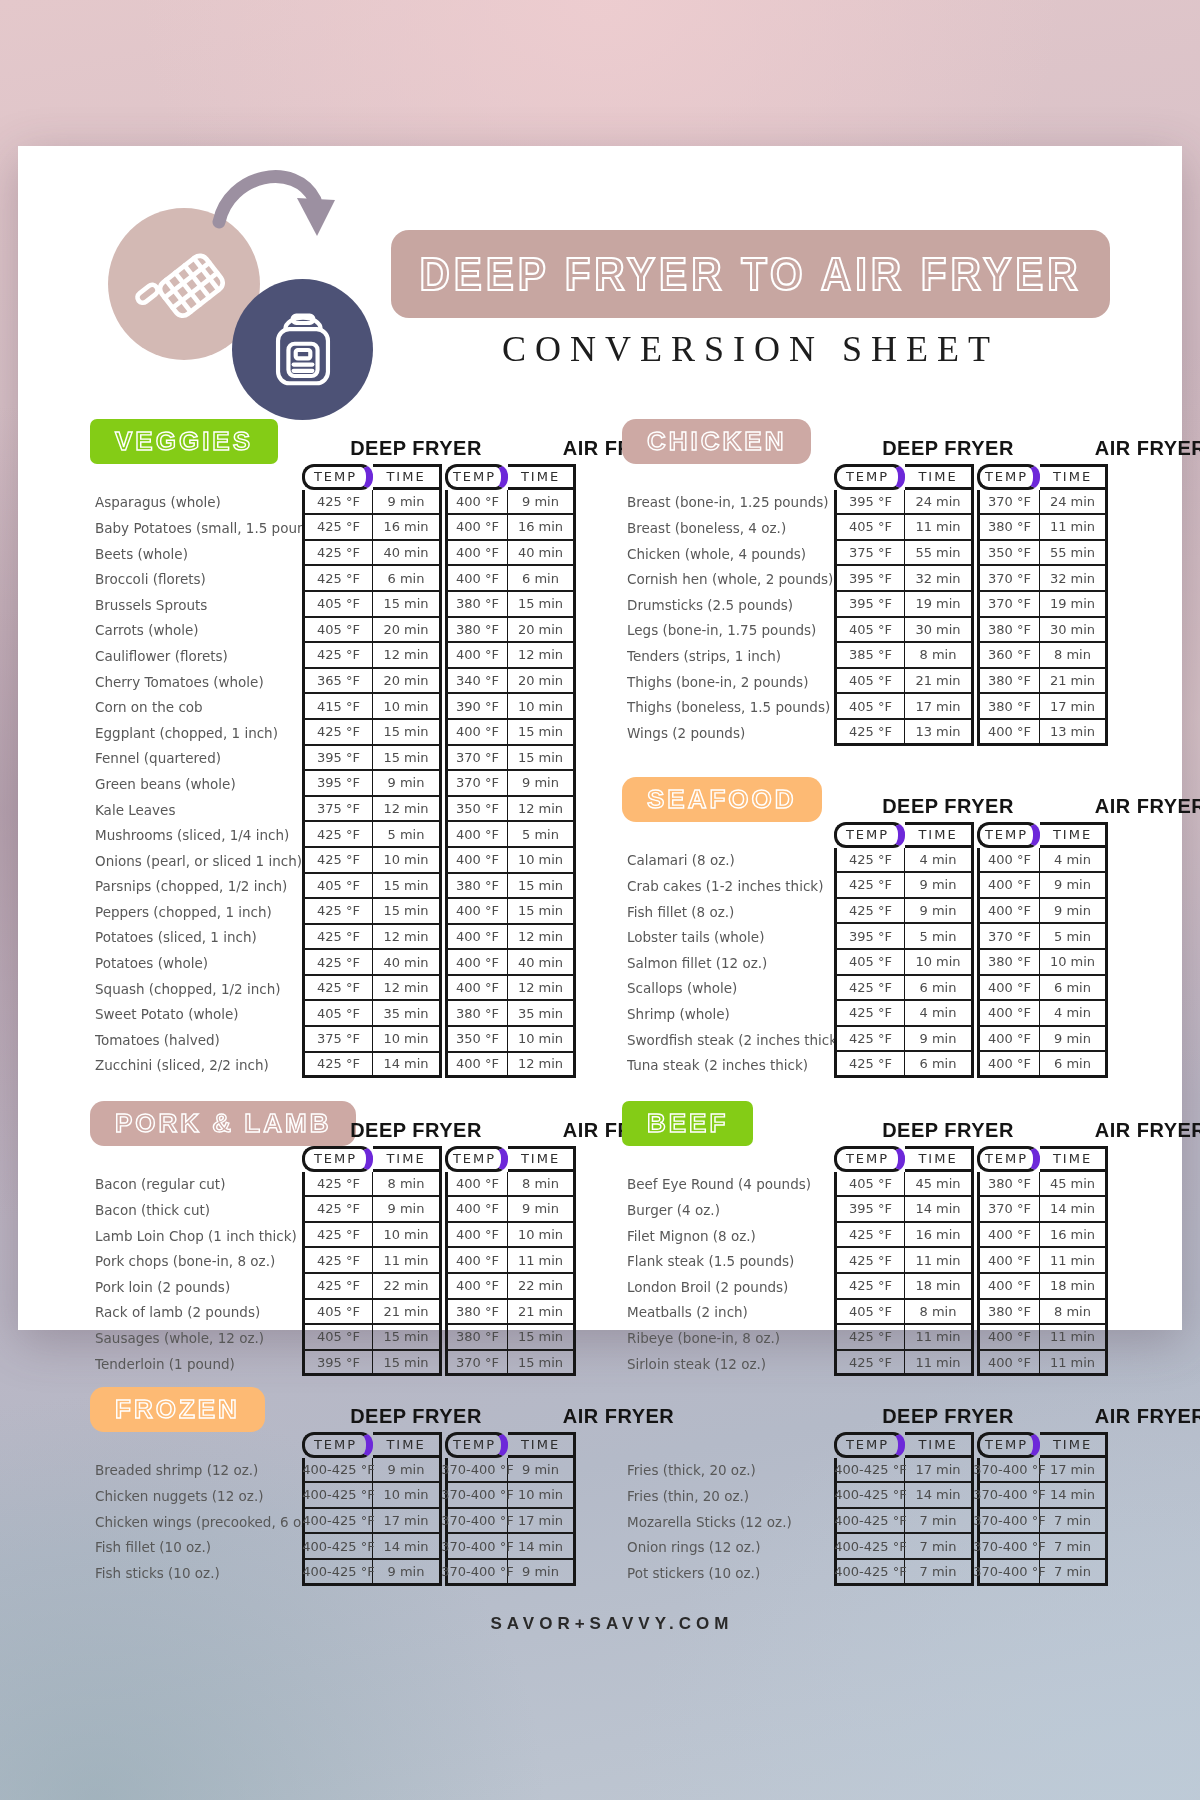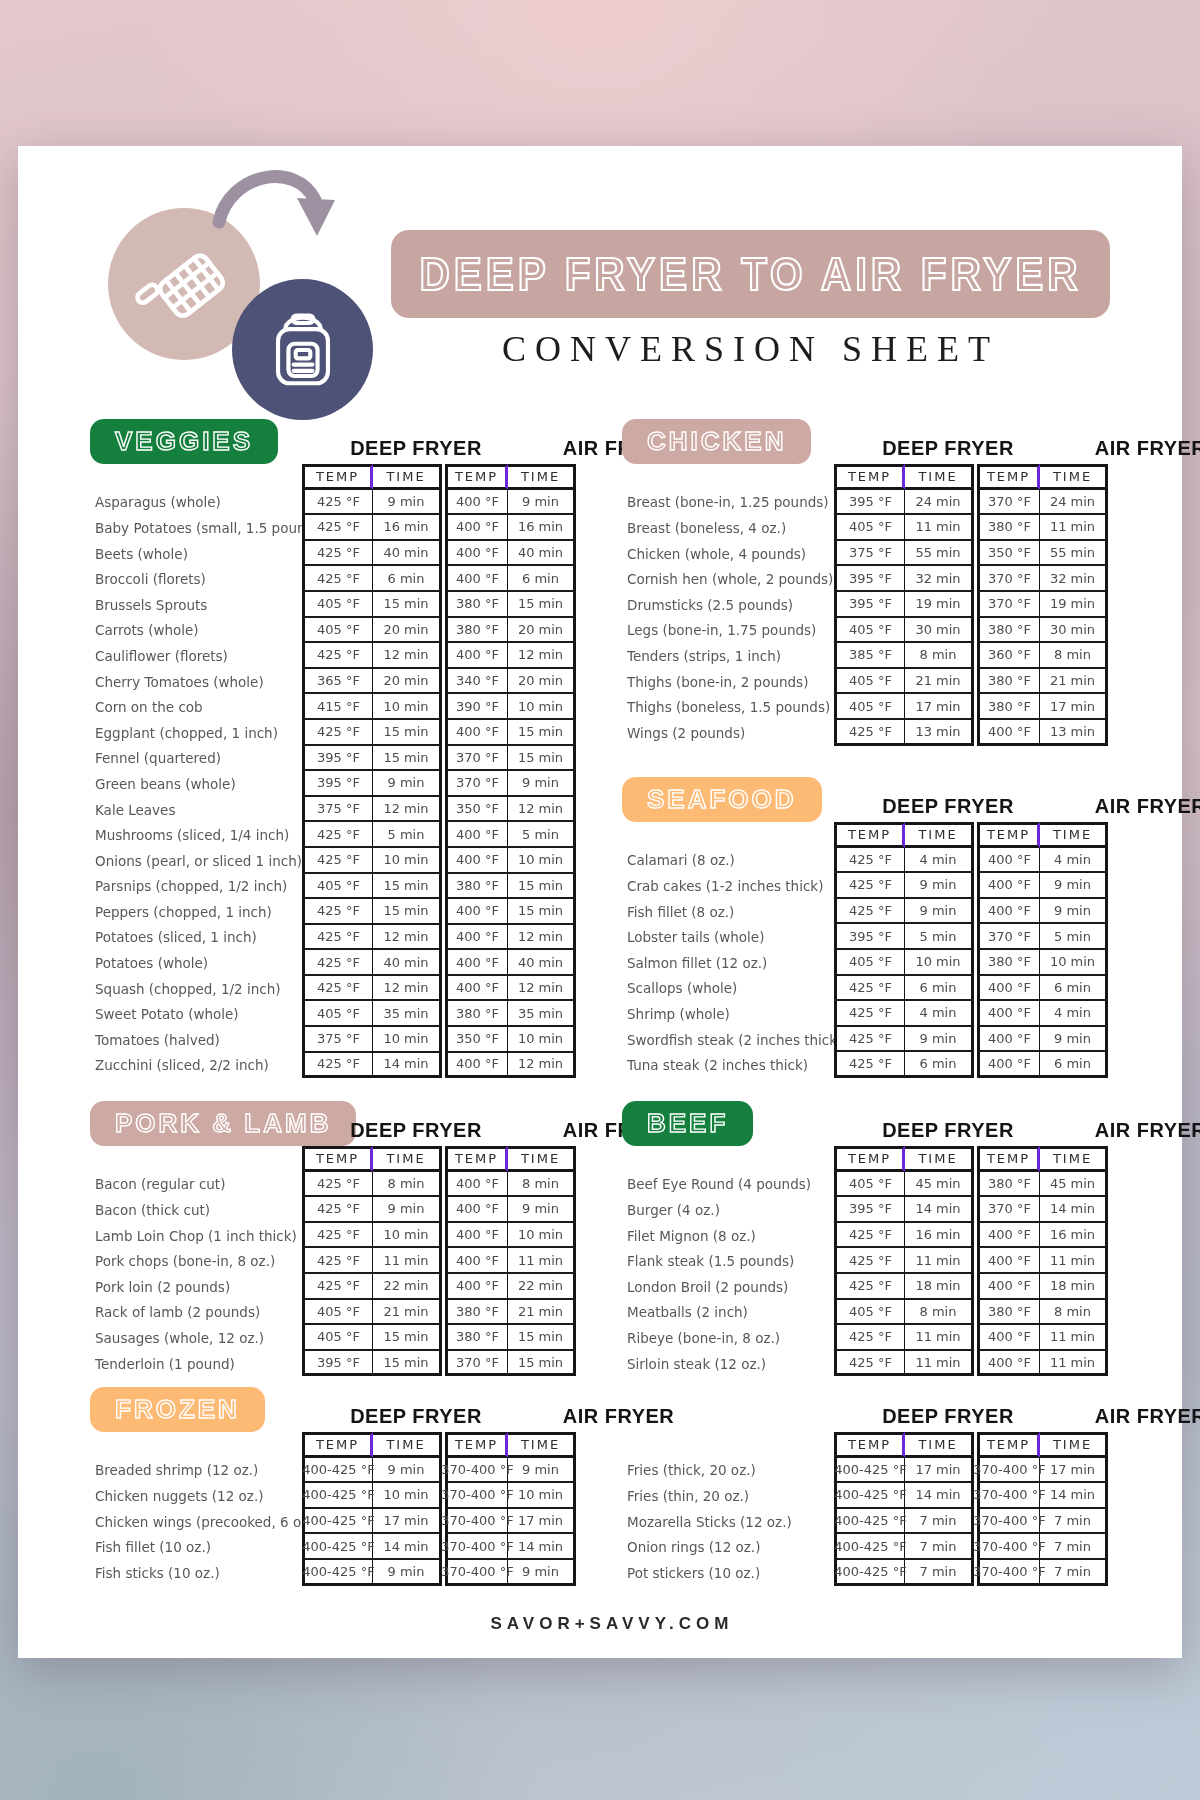--- a/index.html
+++ b/index.html
@@ -8,21 +8,21 @@
     font-family:"DejaVu Sans",sans-serif;
     background:
       radial-gradient(55% 30% at 50% 0%, rgba(238,205,208,.9), rgba(238,205,208,0) 70%),
       radial-gradient(40% 30% at 0% 45%, rgba(169,150,165,.55), rgba(169,150,165,0) 75%),
       radial-gradient(45% 28% at 100% 40%, rgba(226,204,205,.6), rgba(226,204,205,0) 75%),
       radial-gradient(50% 30% at 8% 100%, rgba(142,166,175,.55), rgba(142,166,175,0) 75%),
       radial-gradient(55% 32% at 95% 100%, rgba(189,203,216,.8), rgba(189,203,216,0) 78%),
       linear-gradient(170deg,#e4c8cb 0%,#d9c2c8 20%,#c8b3bd 42%,#beb4c2 58%,#b4bac8 78%,#bfc8d3 100%);
   }
   .sheet{
-    position:absolute;left:18px;top:146px;width:1164px;height:1512px;
+    position:absolute;left:18px;top:146px;width:1164px;height:1184px;
     background:#ffffff;box-shadow:0 12px 45px rgba(80,60,75,.30);
   }
 
   
   .circle-basket{position:absolute;left:90px;top:62px;width:152px;height:152px;border-radius:50%;
     background:#d3b9b4;z-index:1;display:flex;align-items:center;justify-content:center;}
   .circle-fryer{position:absolute;left:214px;top:133px;width:141px;height:141px;border-radius:50%;
     background:#4d5276;z-index:2;display:flex;align-items:center;justify-content:center;}
   .arrow-wrap{position:absolute;left:183px;top:12px;width:155px;height:118px;z-index:3;}
   .title-badge{position:absolute;left:373px;top:84px;width:719px;height:88px;border-radius:18px;
@@ -34,36 +34,36 @@
     font-family:Liberation Serif, serif;font-size:36px;letter-spacing:9px;color:#1d1d1d;white-space:nowrap;}
 
   
   .section{position:absolute;width:481px;}
   .sec-left{left:77px;}
   .sec-right{left:609px;}
   .badge{
     position:absolute;top:0;left:-5px;padding:7px 25px;border-radius:14px;
     font-family:"Liberation Sans",sans-serif;font-weight:bold;font-size:26px;letter-spacing:3px;
     color:transparent;-webkit-text-stroke:1.4px #ffffff;white-space:nowrap;}
-  .badge-mauve{background:#15803d;}
+  .badge-mauve{background:#84cc16;border-radius:7px;}
   .badge-rose{background:#cda9a4;}
   .badge-navy{background:#fdba74;}
 
   .fryer-heads{position:absolute;left:12px;top:16px;width:481px;display:grid;
     grid-template-columns:207px 140px 3px 131px;height:26px;gap:32px;}
   .fryer-head{display:flex;align-items:center;justify-content:center;
     font-family:"Liberation Sans",sans-serif;font-weight:bold;font-size:20px;letter-spacing:.5px;
     color:#141414;transform:scaleY(1.05);white-space:nowrap;}
 
   .conv-grid{position:absolute;left:0;top:45px;width:481px;display:grid;
     grid-template-columns:207px 71px 69px 3px 63px 68px;grid-auto-rows:25.6px;}
   .cell{box-sizing:border-box;}
   .h{display:flex;align-items:center;justify-content:center;font-size:13px;letter-spacing:2px;
     color:#2d2d2d;border:3px solid #161616;}
-  .h1,.h3{border-right:3px solid #6d28d9;}
+  .h1,.h3{border-right:7px solid #6d28d9;border-radius:12px;}
   .h2,.h4{border-left:none;}
   .v{display:flex;align-items:center;justify-content:center;font-size:13px;color:#4c4c4c;
     border-bottom:2px solid #1a1a1a;white-space:nowrap;}
   .t1,.t3{border-left:3px solid #161616;border-right:1px solid #161616;}
   .t2,.t4{border-right:3px solid #161616;}
   .last{border-bottom:3px solid #161616;}
   .lbl{display:flex;align-items:center;font-size:13.5px;color:#585858;padding-right:6px;
     white-space:nowrap;overflow:hidden;}
   .gapcol{border:none;}
 

